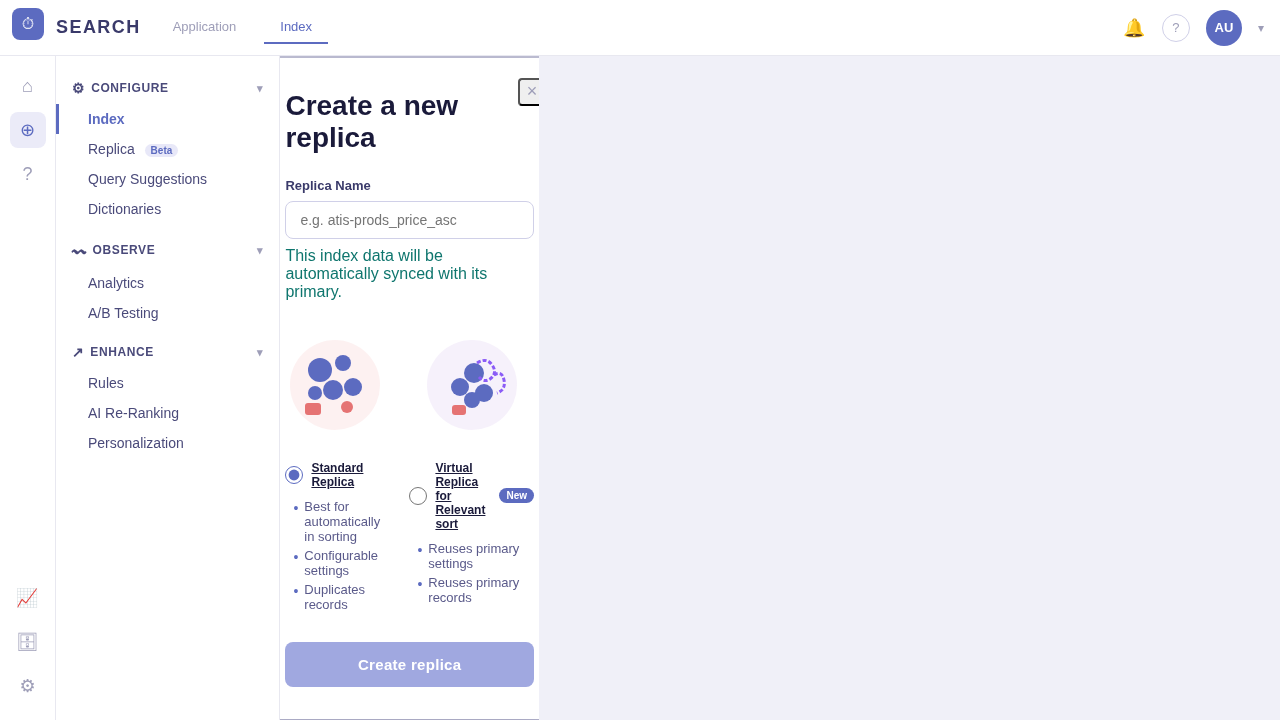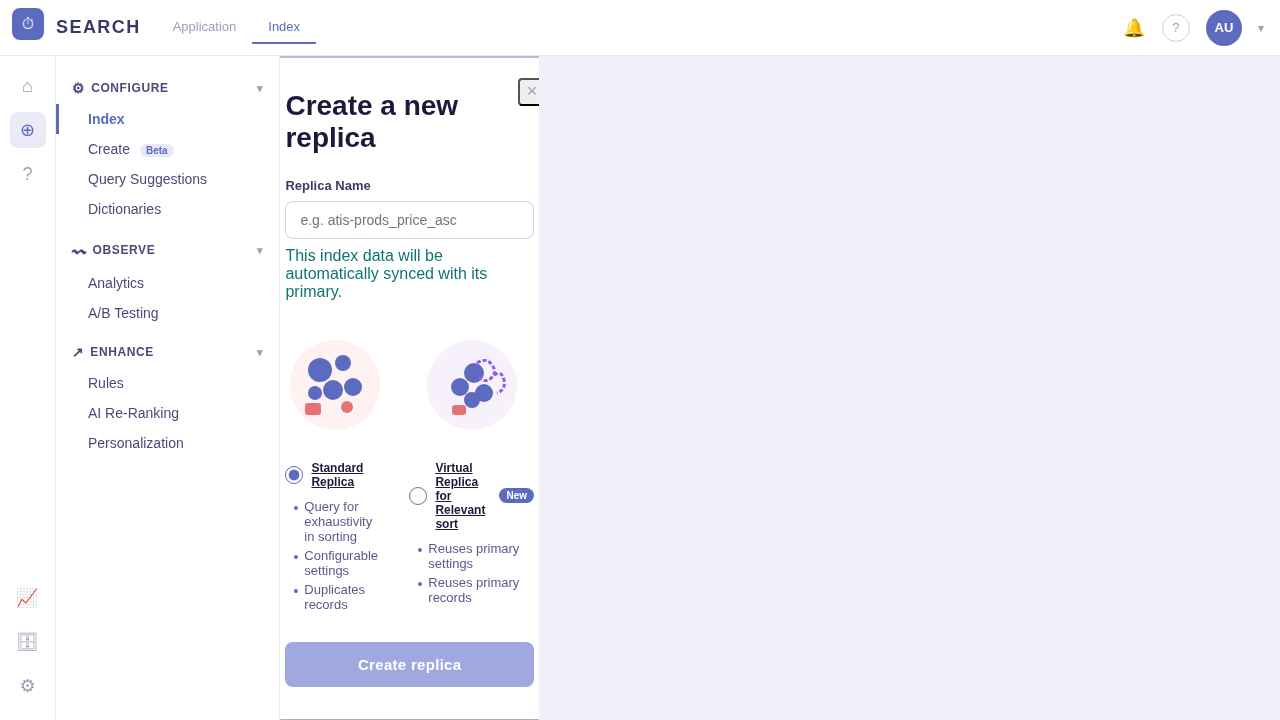--- a/index.html
+++ b/index.html
@@ -106,21 +106,21 @@
       display: flex;
       align-items: center;
       gap: 8px;
       font-size: 18px;
       font-weight: 700;
       color: #3a3a6a;
       letter-spacing: 0.08em;
     }
     .top-bar-tabs {
       display: flex;
-      gap: 0;
+      gap: 12px;
       margin-left: 16px;
       font-size: 13px;
     }
     .top-bar-tab {
       padding: 8px 16px;
       color: #9e9eb8;
       cursor: pointer;
       border-bottom: 2px solid transparent;
     }
     .top-bar-tab.active { color: #5c6bc0; border-bottom: 2px solid #5c6bc0; }
@@ -348,21 +348,21 @@
 
   <div class="sidebar">
 
     <div class="sidebar-section-header">
       <span style="font-size:14px;">⚙</span>
       <span>CONFIGURE</span>
       <span style="margin-left:auto;font-size:11px;color:#9e9eb8;">▾</span>
     </div>
     <div class="sidebar-item active">Index</div>
     <div class="sidebar-item">
-      <span>Create</span>
+      <span>Replica</span>
       <span class="badge">Beta</span>
     </div>
     <div class="sidebar-item">Query Suggestions</div>
     <div class="sidebar-item">Dictionaries</div>
 
     <div class="sidebar-section-header" style="margin-top:8px;">
       <span style="font-size:14px;">〰</span>
       <span>OBSERVE</span>
       <span style="margin-left:auto;font-size:11px;color:#9e9eb8;">▾</span>
     </div>
@@ -431,21 +431,21 @@
                 <circle cx="30" cy="58" r="7" fill="#5c6bc0"></circle>
                 <rect x="20" y="68" width="16" height="12" rx="3" fill="#e57373"></rect>
                 <circle cx="62" cy="72" r="6" fill="#e57373"></circle>
               </svg>
             </div>
             <div class="replica-option-row">
               <input type="radio" class="radio-input" name="replica-type" checked="" style="">
               <span class="replica-option-label">Standard Replica</span>
             </div>
             <ul class="replica-bullets">
-              <li>Query for exhaustivity in sorting</li>
+              <li>Best for automatically in sorting</li>
               <li>Configurable settings</li>
               <li>Duplicates records</li>
             </ul>
           </div>
 
           <div class="replica-card">
             <div class="replica-illustration">
 
               <svg width="100" height="100" viewBox="0 0 100 100">
                 <circle cx="50" cy="50" r="45" fill="#f0e8f8" opacity="0.6"></circle>

